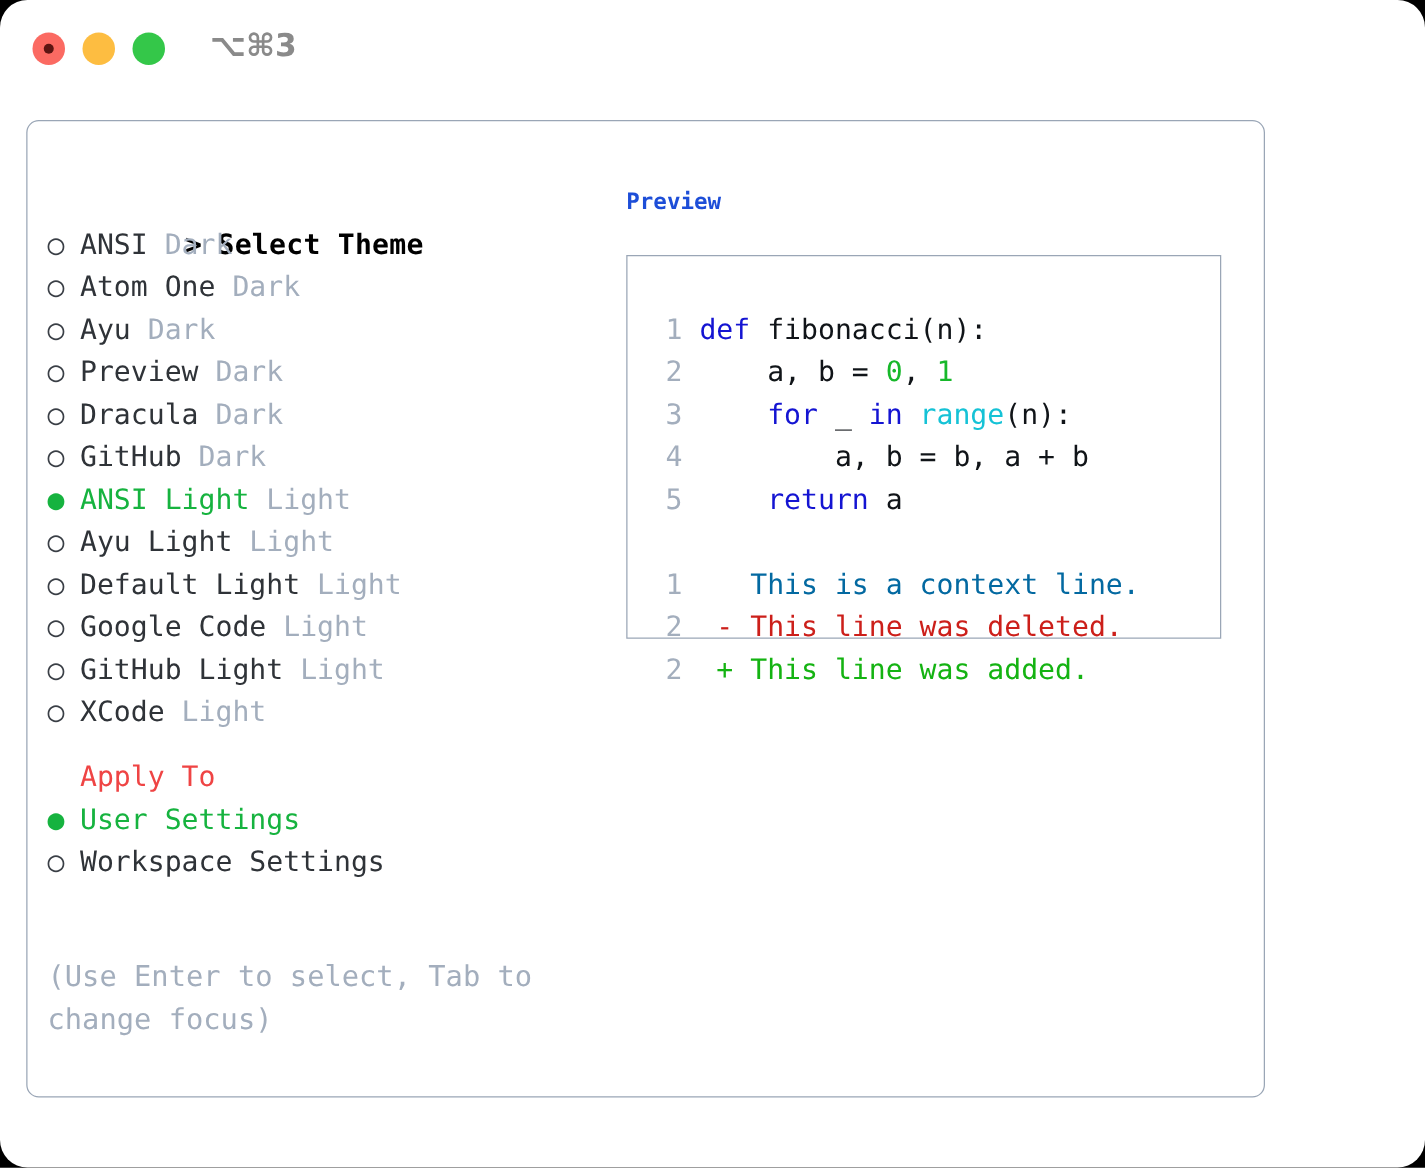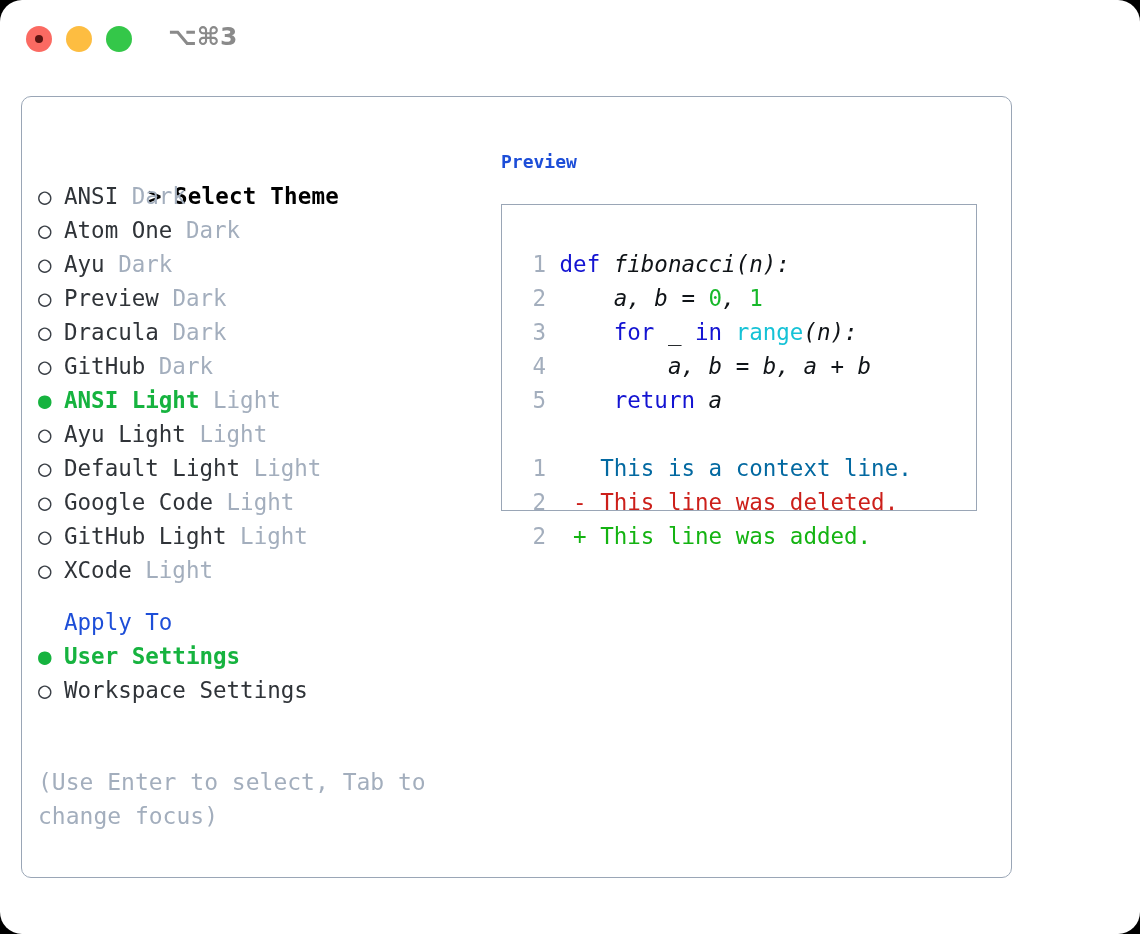--- a/index.html
+++ b/index.html
@@ -91,29 +91,29 @@
     font-weight: bold;
     color: #000000;
     letter-spacing: 0.2px;
   }
   .marker {
     display: inline-block;
     width: 26px;
   }
   .marker-sel { color: #16b33f; }
   .marker-unsel { color: #3a3f46; }
-  .name-sel { color: #16b33f; font-weight: bold; }
+  .name-sel { color: #16b33f; }
   .kind {
     color: #a3aebd;
   }
   .gap-block { height: 18px; }
   .apply-label {
     padding-left: 26px;
     font-weight: normal;
-    color: #1d4ed8;
+    color: #ef4444;
   }
   #hint {
     position: absolute;
     left: 16px;
     top: 668px;
     width: 430px;
     font-size: 23px;
     line-height: 34px;
     color: #a3aebd;
     white-space: pre-wrap;
@@ -157,21 +157,21 @@
   }
   .ln {
     display: inline-block;
     width: 24px;
     text-align: right;
     color: #a3aebd;
   }
   .kw   { color: #1414d2; }
   .fn   { color: #15c2d6; }
   .num  { color: #17b82a; }
-  .plain{ color: #101418; font-style: italic; }
+  .plain{ color: #101418; }
   .ctx  { color: #0369a1; }
   .del  { color: #cc1f1a; }
   .add  { color: #14b312; }
   .spacer-line { height: 34px; }
 </style>
 </head>
 <body>
 
 <div id="window">
 

